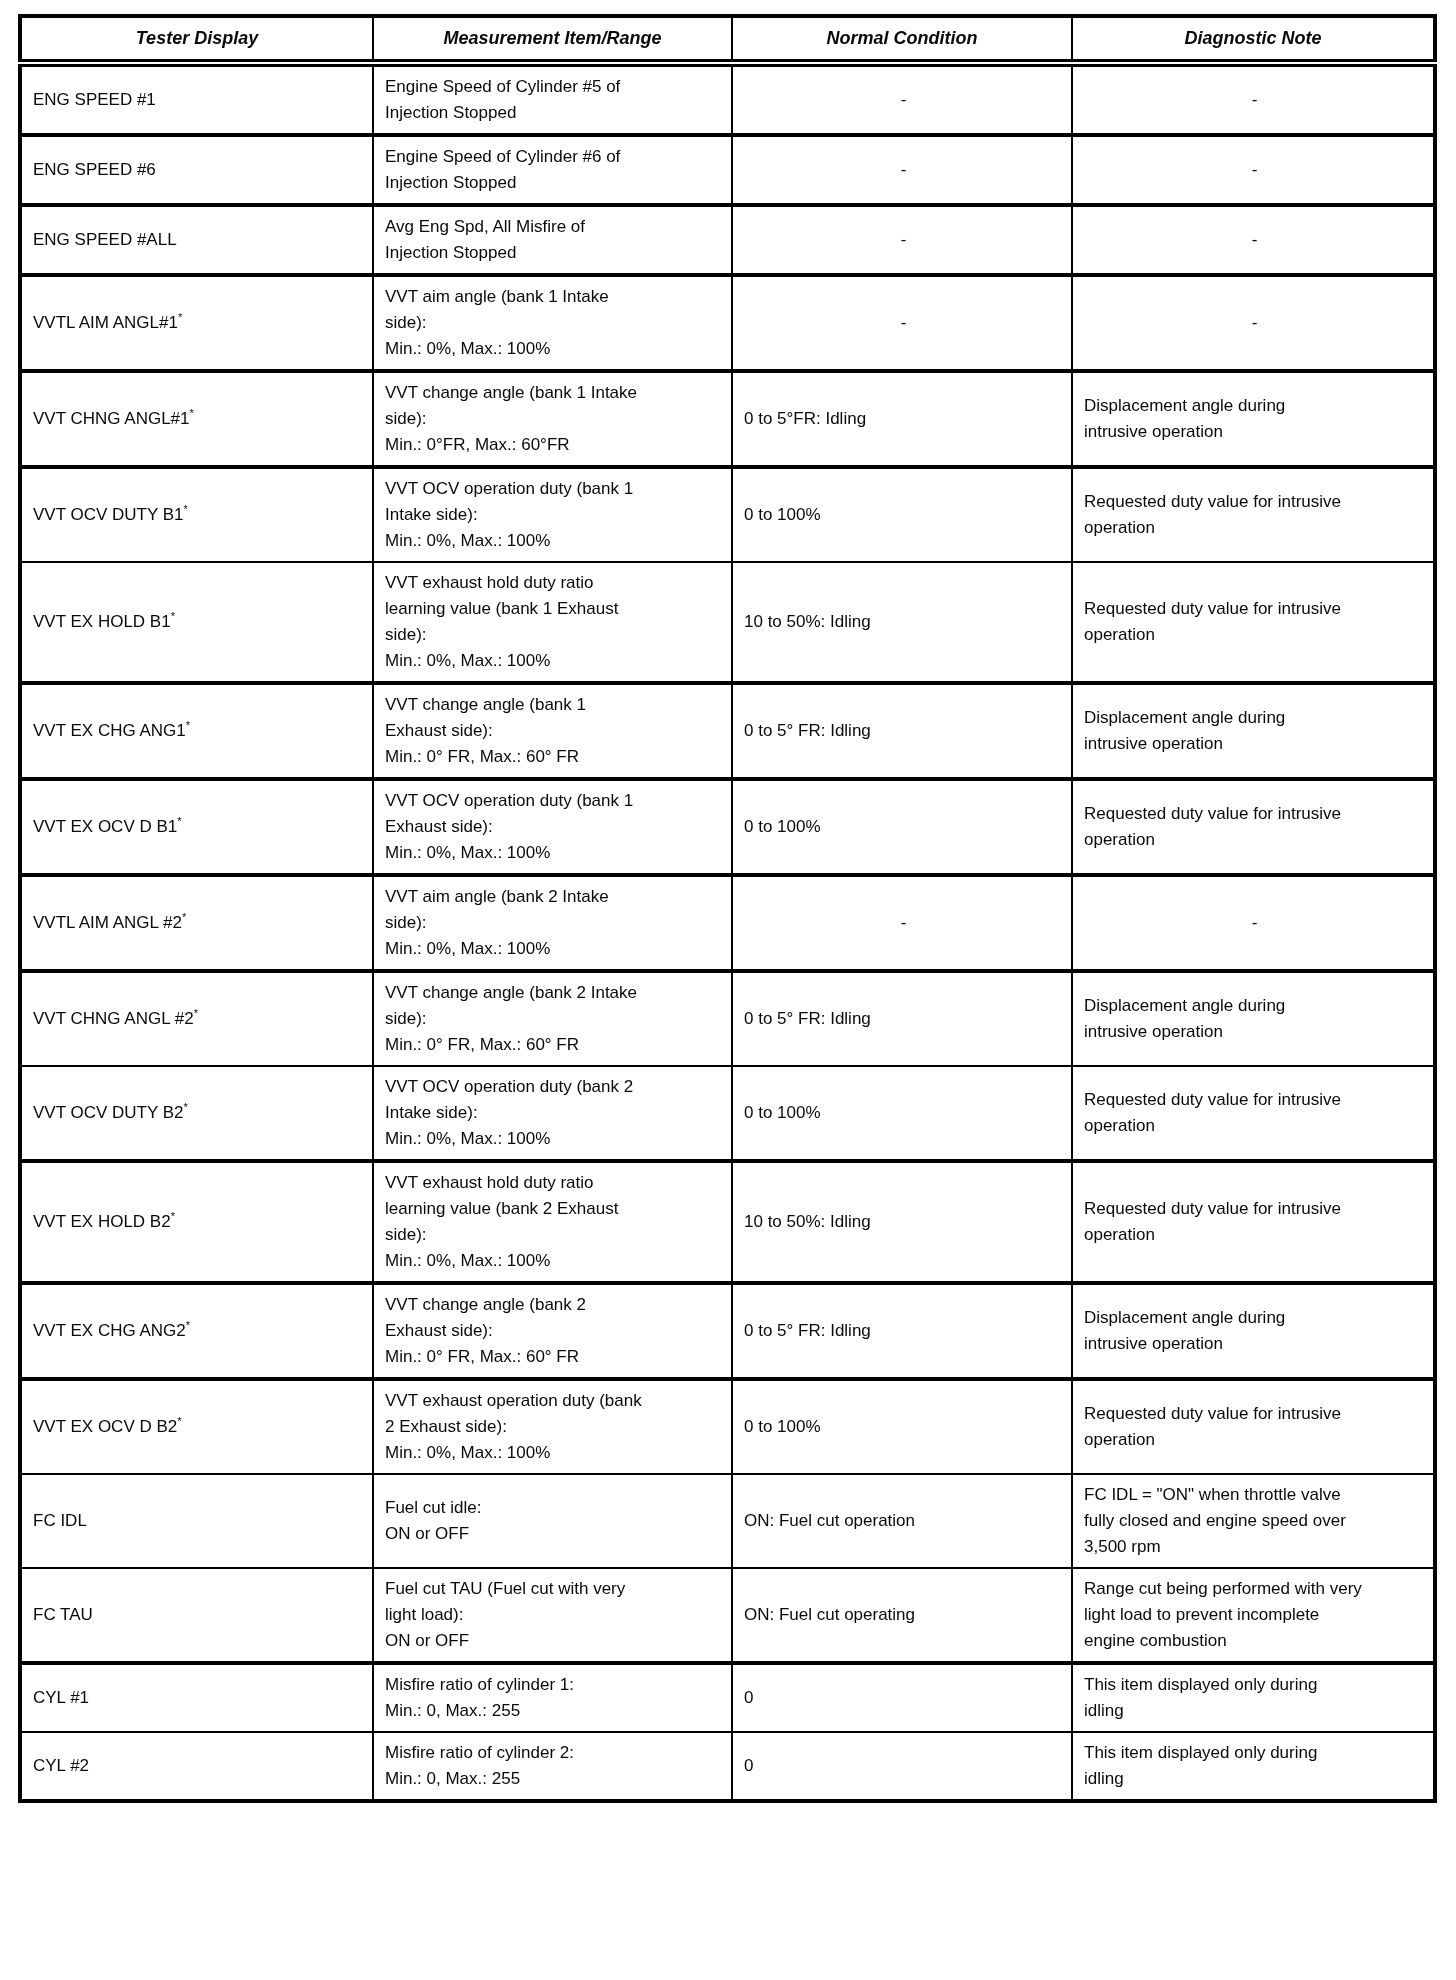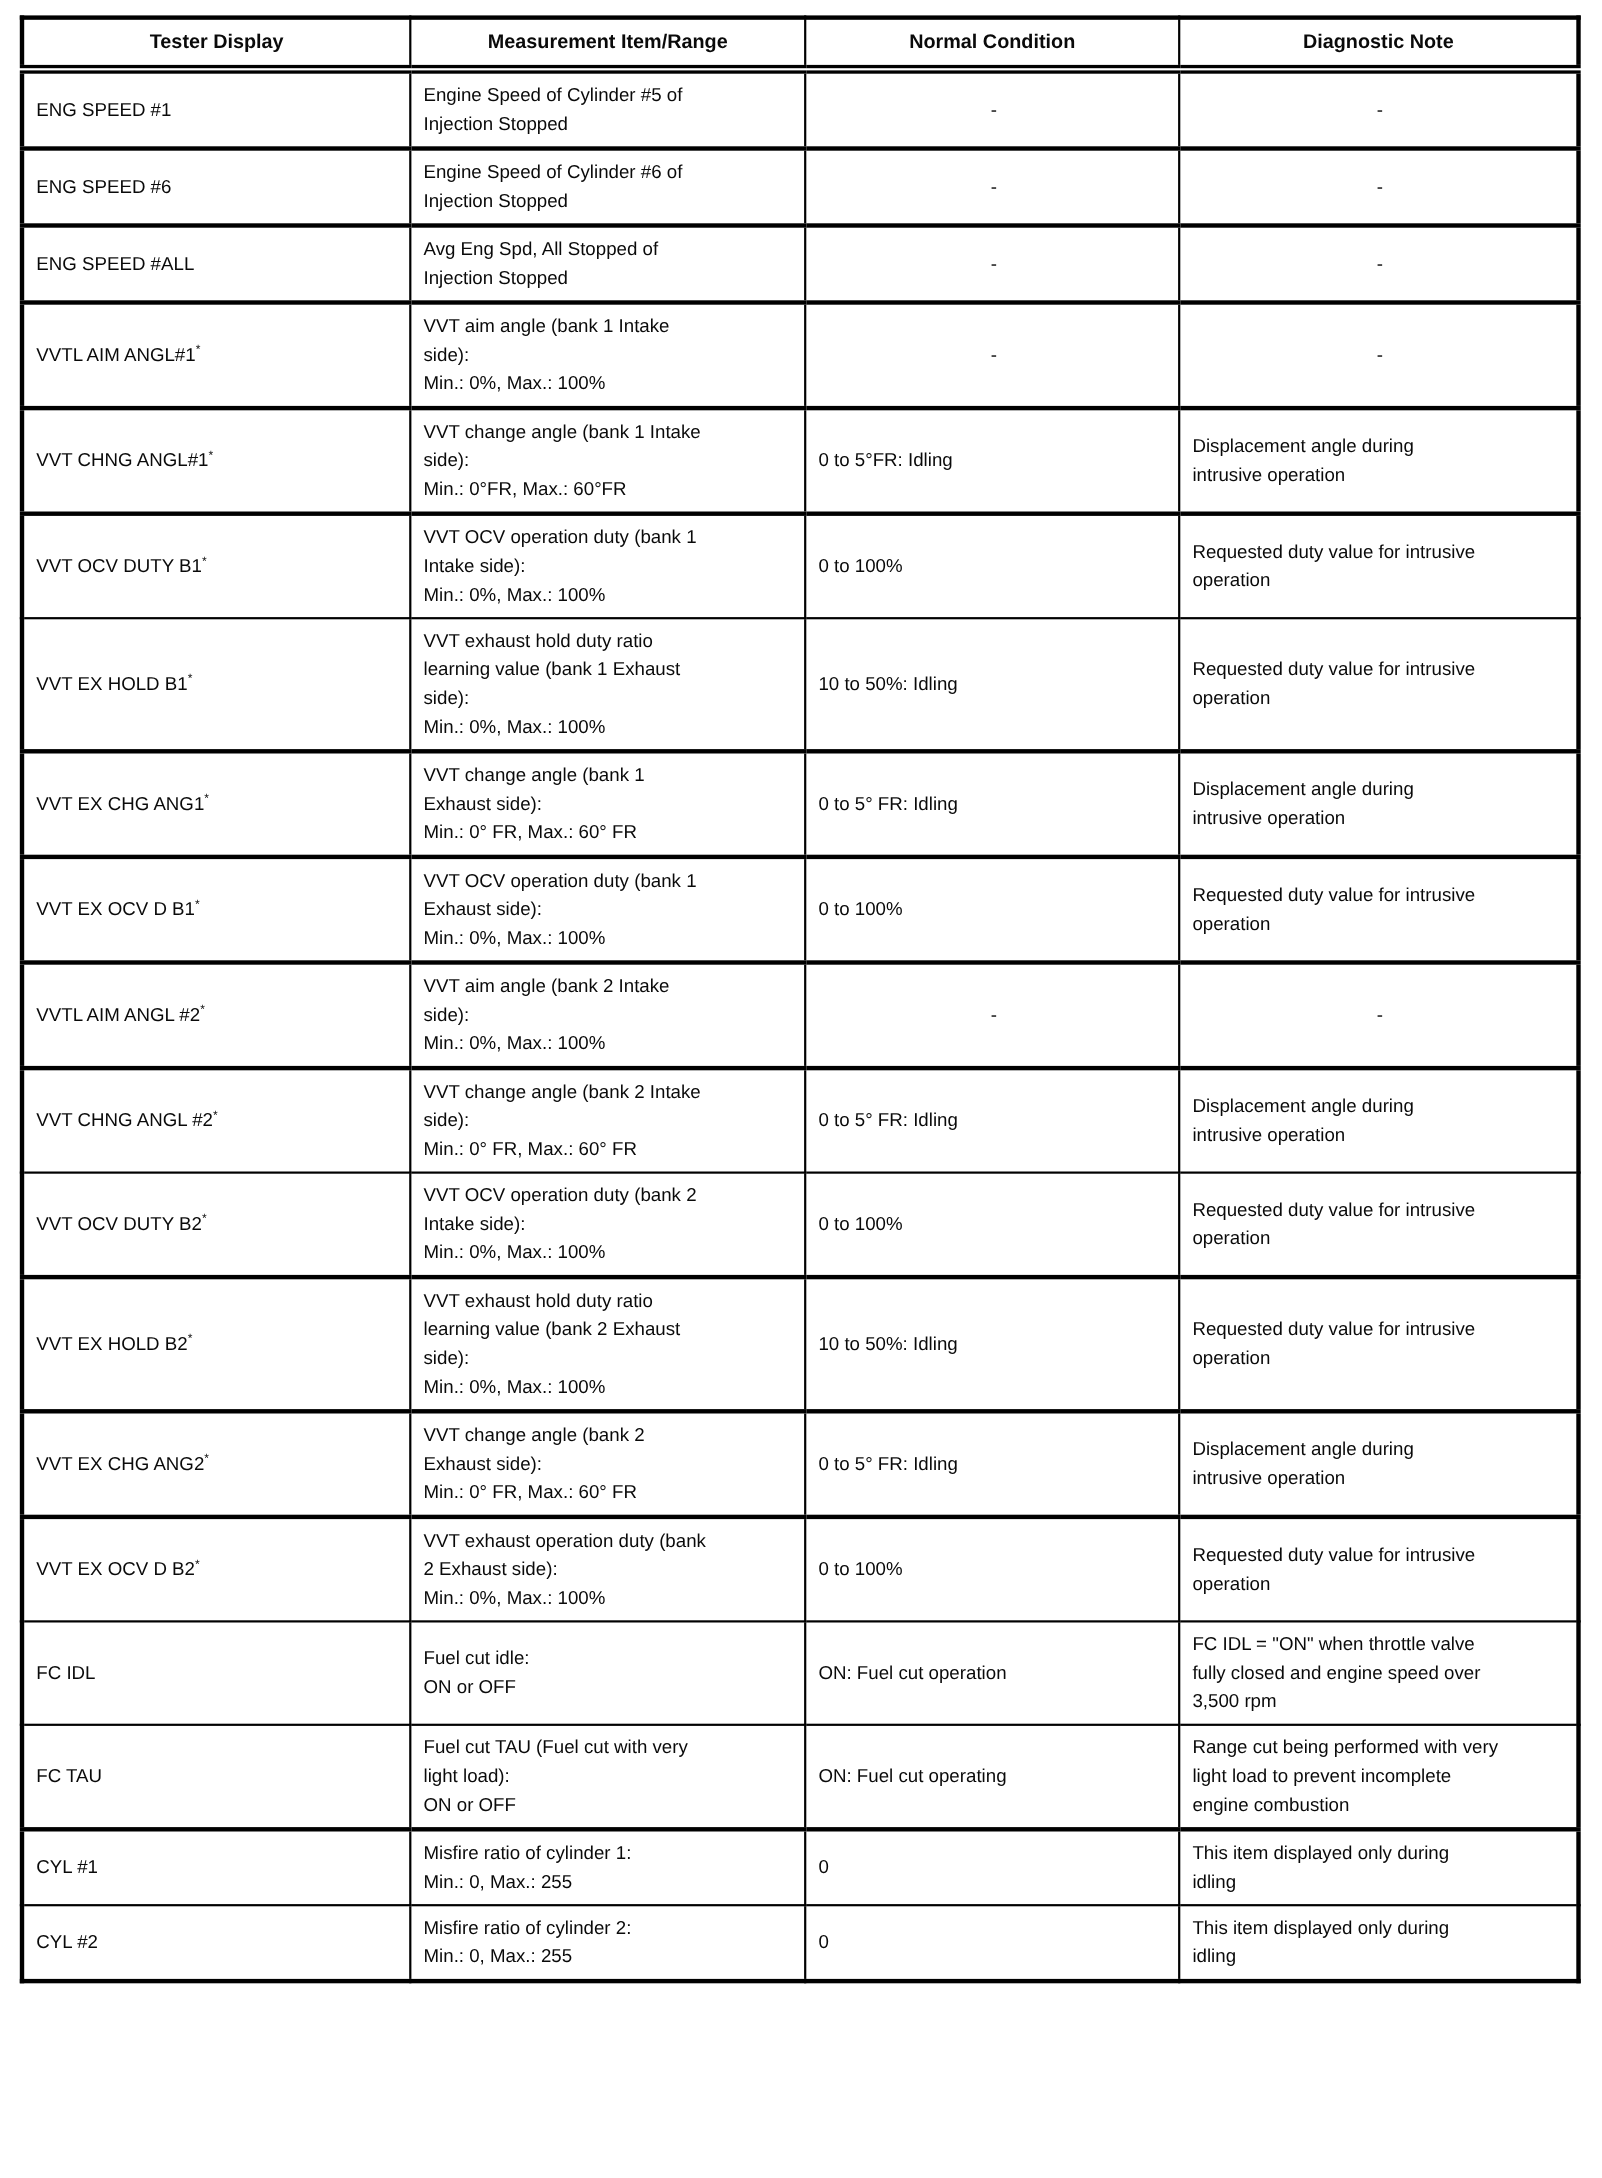--- a/index.html
+++ b/index.html
@@ -30,20 +30,21 @@
     border: 4px solid #000;
   }
   table.diag th {
     border: 2px solid #000;
     border-bottom: 8px double #000;
     font-size: 18px;
     font-weight: bold;
     text-align: center;
     padding: 10px 4px;
     background: #ffffff;
+    font-style: italic;
   }
   table.diag td {
     border: 2px solid #000;
     border-top: 4px solid #000;
     font-size: 17px;
     line-height: 26px;
     vertical-align: middle;
     padding: 7px 8px 7px 11px;
     background: #ffffff;
     overflow: hidden;
@@ -93,21 +94,21 @@
     <td class="c2">
             <div class="ln">Engine Speed of Cylinder #6 of</div>
             <div class="ln">Injection Stopped</div>
           </td>
     <td class="c3 center">-</td>
     <td class="c4 center">-</td>
   </tr>
         <tr>
     <td class="c1">ENG SPEED #ALL</td>
     <td class="c2">
-            <div class="ln">Avg Eng Spd, All Stopped of</div>
+            <div class="ln">Avg Eng Spd, All Misfire of</div>
             <div class="ln">Injection Stopped</div>
           </td>
     <td class="c3 center">-</td>
     <td class="c4 center">-</td>
   </tr>
         <tr>
     <td class="c1">VVTL AIM ANGL#1<sup class="fn">*</sup></td>
     <td class="c2">
             <div class="ln">VVT aim angle (bank 1 Intake</div>
             <div class="ln">side):</div>

